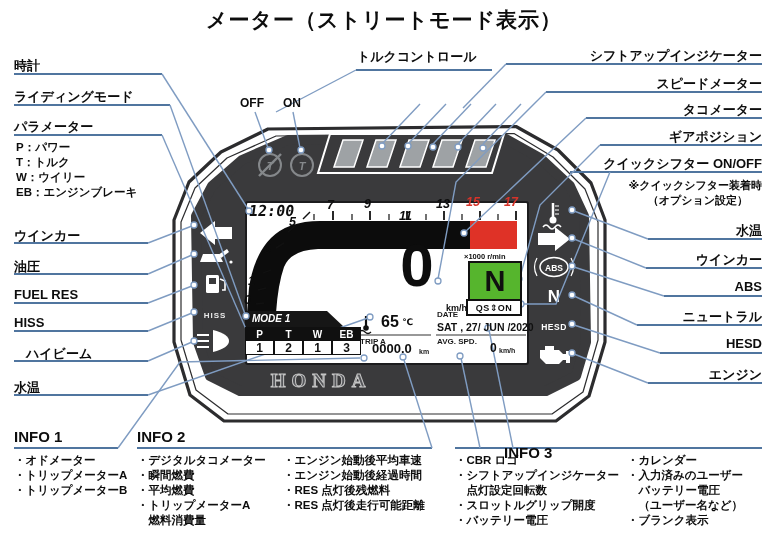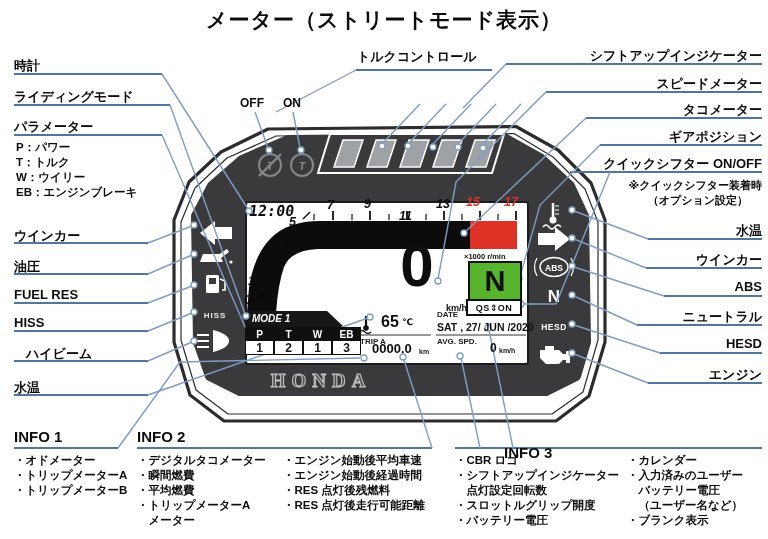--- a/index.html
+++ b/index.html
@@ -283,21 +283,21 @@
 <div class="abs ih" style="left:14px;top:428px;">INFO 1</div>
 <div class="abs it" style="left:14px;top:453px;">・オドメーター</div>
 <div class="abs it" style="left:14px;top:468px;">・トリップメーターA</div>
 <div class="abs it" style="left:14px;top:483px;">・トリップメーターB</div>
 
 <div class="abs ih" style="left:137px;top:428px;">INFO 2</div>
 <div class="abs it" style="left:137px;top:453px;">・デジタルタコメーター</div>
 <div class="abs it" style="left:137px;top:468px;">・瞬間燃費</div>
 <div class="abs it" style="left:137px;top:483px;">・平均燃費</div>
 <div class="abs it" style="left:137px;top:498px;">・トリップメーターA</div>
-<div class="abs it" style="left:137px;top:513px;">　メーター</div>
+<div class="abs it" style="left:137px;top:513px;">　燃料消費量</div>
 <div class="abs it" style="left:283px;top:453px;">・エンジン始動後平均車速</div>
 <div class="abs it" style="left:283px;top:468px;">・エンジン始動後経過時間</div>
 <div class="abs it" style="left:283px;top:483px;">・RES 点灯後残燃料</div>
 <div class="abs it" style="left:283px;top:498px;">・RES 点灯後走行可能距離</div>
 
 <div class="abs ih" style="left:458px;top:444px;margin-left:46px;">INFO 3</div>
 <div class="abs it" style="left:455px;top:453px;">・CBR ロゴ</div>
 <div class="abs it" style="left:455px;top:468px;">・シフトアップインジケーター</div>
 <div class="abs it" style="left:455px;top:483px;">　点灯設定回転数</div>
 <div class="abs it" style="left:455px;top:498px;">・スロットルグリップ開度</div>

